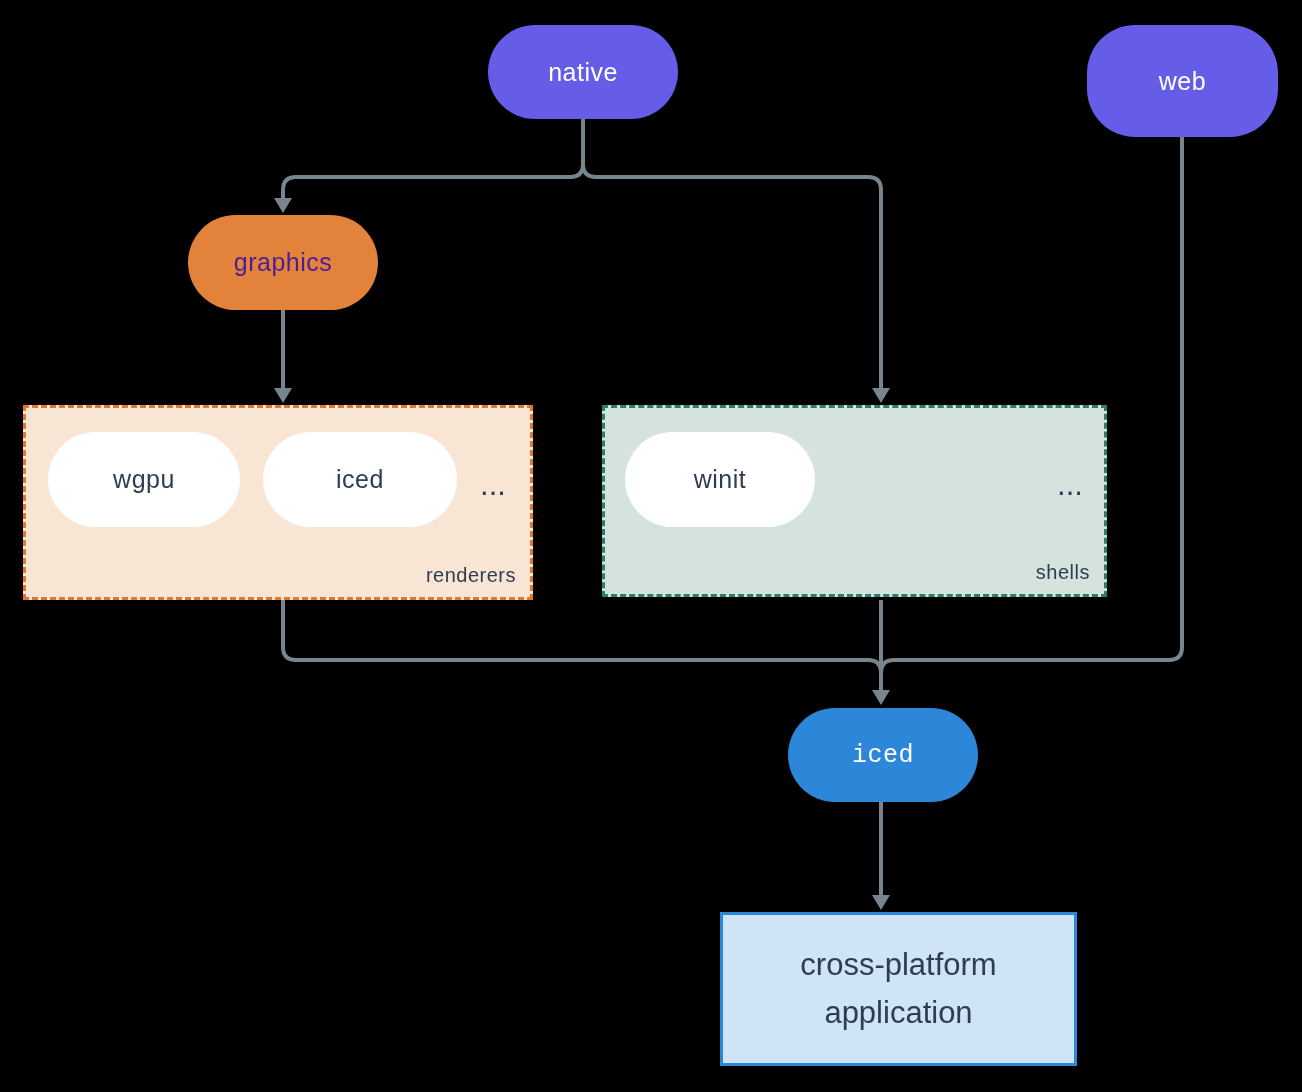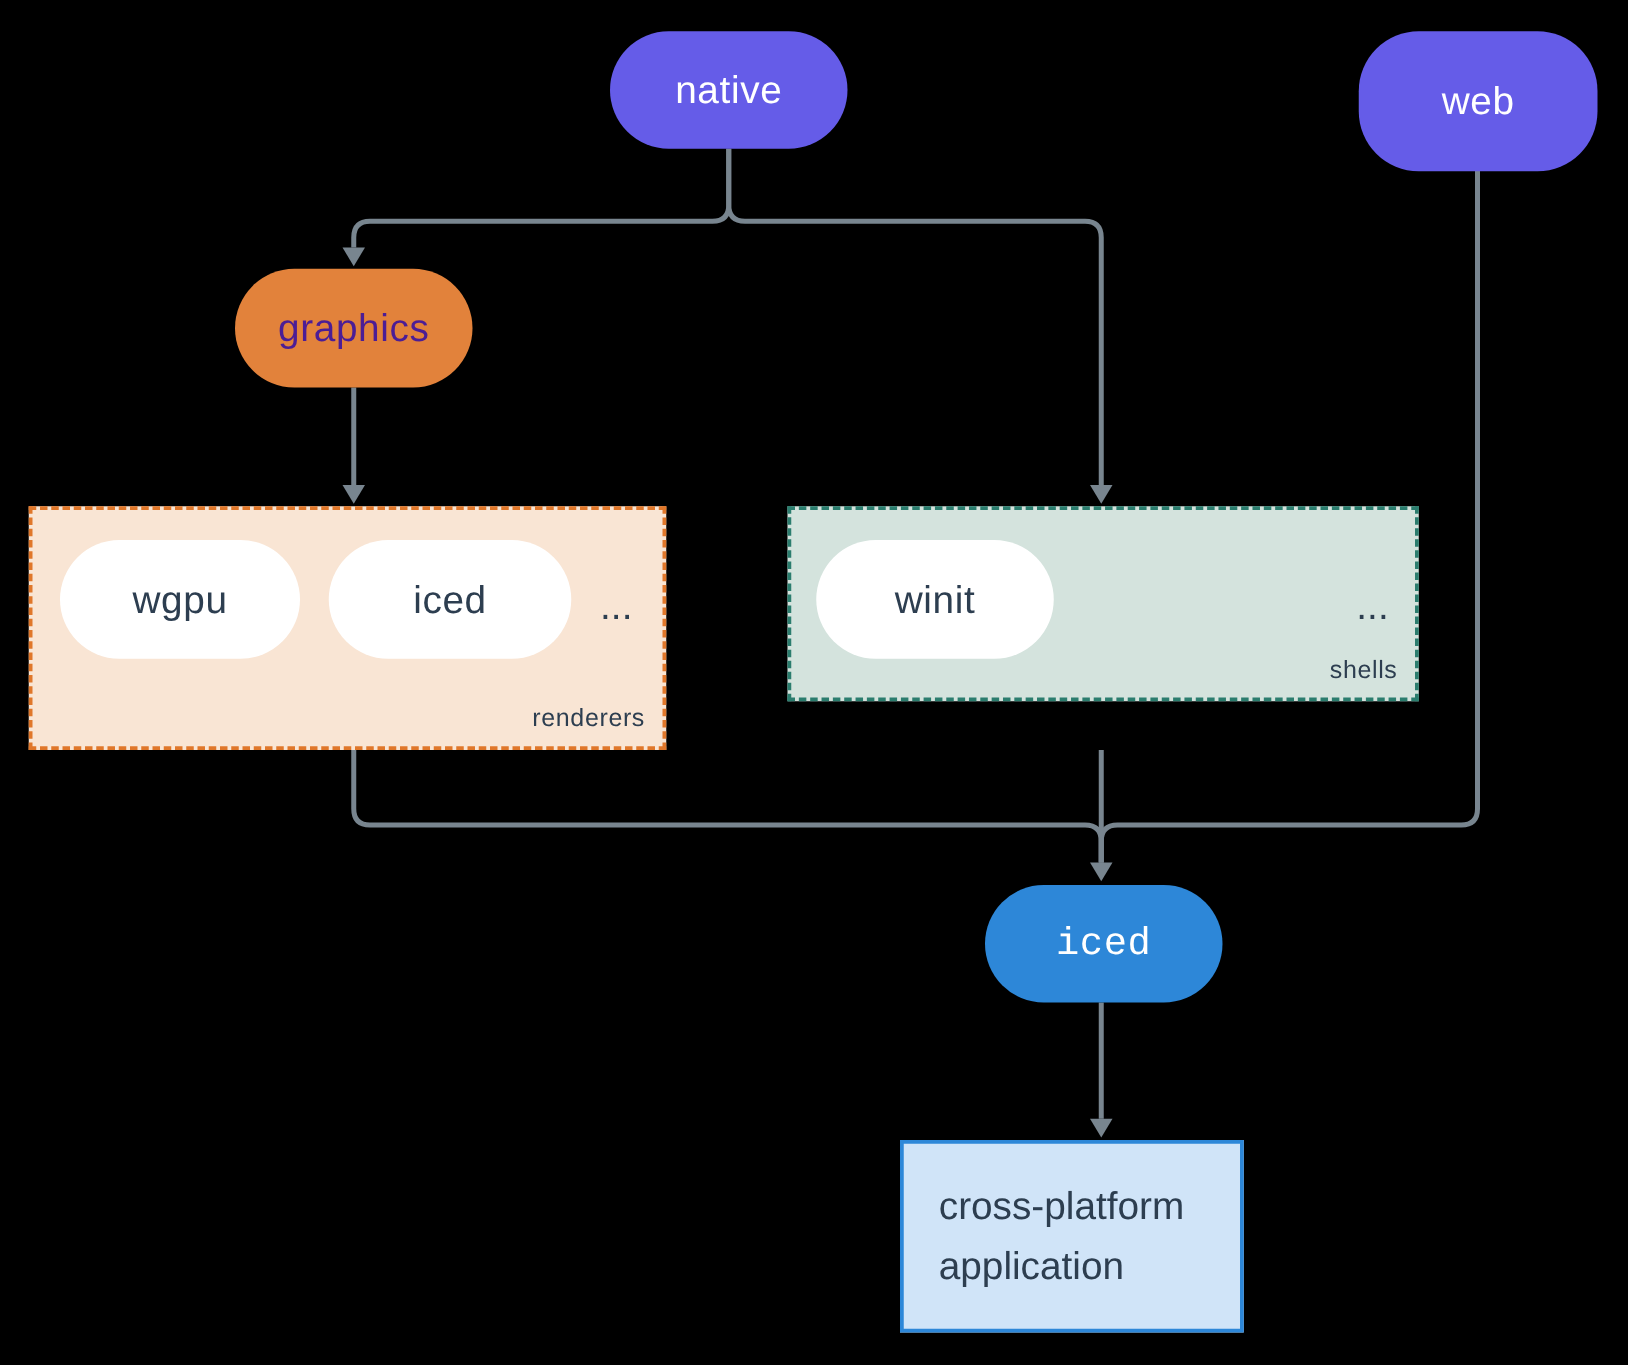--- a/index.html
+++ b/index.html
@@ -2,61 +2,61 @@
 <html><head>
 <meta charset="utf-8">
 <style>
   html,body{margin:0;padding:0;background:#000;}
   .canvas{
     position:relative;width:1302px;height:1092px;background:#000000;
     font-family:"Liberation Sans", sans-serif;overflow:hidden;
   }
   .wires{position:absolute;left:0;top:0;z-index:1;}
   .node{position:absolute;z-index:2;display:flex;align-items:center;justify-content:center;}
-  .pill{border-radius:48px;font-size:31px;letter-spacing:.5px;}
+  .pill{border-radius:48px;font-size:25px;letter-spacing:.5px;}
   .pill.purple{background:#655ce8;color:#ffffff;}
   .pill.orange{background:#e2823b;color:#4c1d95;}
   .pill.blue{background:#2d87d8;color:#ffffff;font-family:Liberation Mono, monospace;}
   .pill.white{background:#ffffff;color:#2d3e50;}
 
   .node-native{left:488px;top:25px;width:190px;height:94px;}
   .node-web{left:1087px;top:25px;width:191px;height:112px;}
   .node-graphics{left:188px;top:215px;width:190px;height:95px;}
   .node-iced{left:788px;top:708px;width:190px;height:94px;}
 
   .group{position:absolute;z-index:2;box-sizing:border-box;}
   .group-renderers{
     left:23px;top:405px;width:510px;height:195px;
     background:#f9e5d4;border:3px dashed #e0772a;
   }
   .group-shells{
-    left:630px;top:405px;width:505px;height:156px;
+    left:602px;top:405px;width:505px;height:192px;
     background:#d4e3dd;border:3px dashed #2b7d6e;
   }
   .group .item{position:absolute;width:190px;height:95px;top:24px;}
   .group-renderers .item-1{left:22px;width:192px;}
   .group-renderers .item-2{left:237px;width:194px;}
   .group-shells .item-1{left:20px;}
   .group-shells .item-2{left:239px;}
   .ellipsis{
     position:absolute;top:24px;height:95px;width:50px;
     display:flex;align-items:center;justify-content:center;
     color:#2d3e50;font-size:31px;padding-top:10px;box-sizing:border-box;
   }
   .group-renderers .ellipsis{left:442px;}
   .group-shells .ellipsis{left:440px;}
   .group-label{
     position:absolute;right:14px;bottom:10px;
     color:#2d3e50;font-size:20px;letter-spacing:.5px;
   }
 
   .node-application{
-    left:720px;top:912px;width:275px;height:154px;box-sizing:border-box;
+    left:720px;top:912px;width:357px;height:154px;box-sizing:border-box;
     background:#d0e4f8;border:3px solid #2d87d8;color:#2d3e50;
-    font-size:31px;line-height:1.55;text-align:left;padding:0 28px;
+    font-size:31px;line-height:1.55;text-align:center;padding:0 28px;
   }
 </style>
 </head>
 <body>
 
 <div class="canvas">
 
   <svg class="wires" width="1302" height="1092" viewBox="0 0 1302 1092">
     <g stroke="#78858f" stroke-width="4" fill="none" stroke-linecap="butt">
       <path d="M 583 119 V 164 Q 583 177 570 177 H 296 Q 283 177 283 190 V 198"></path>

